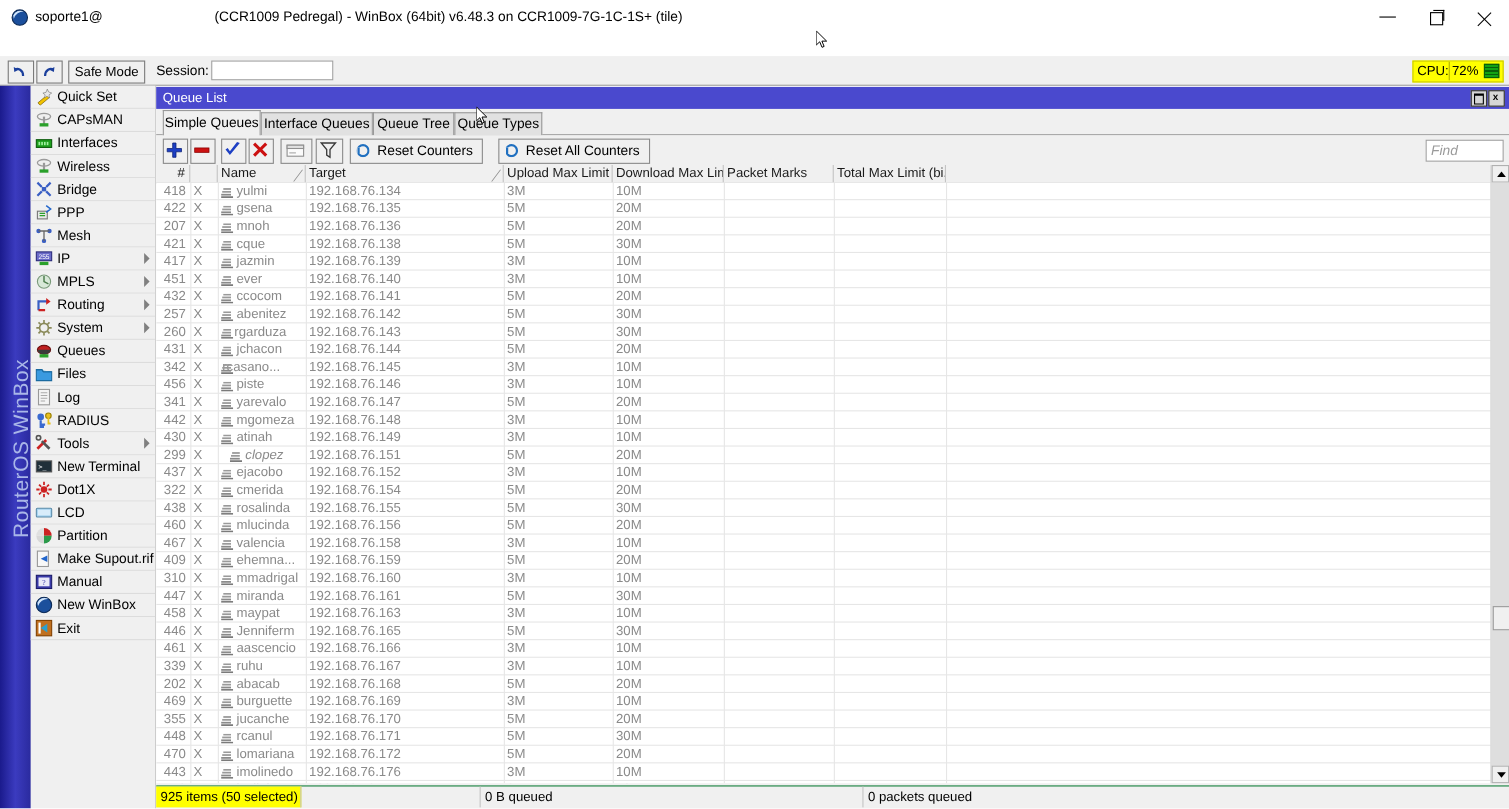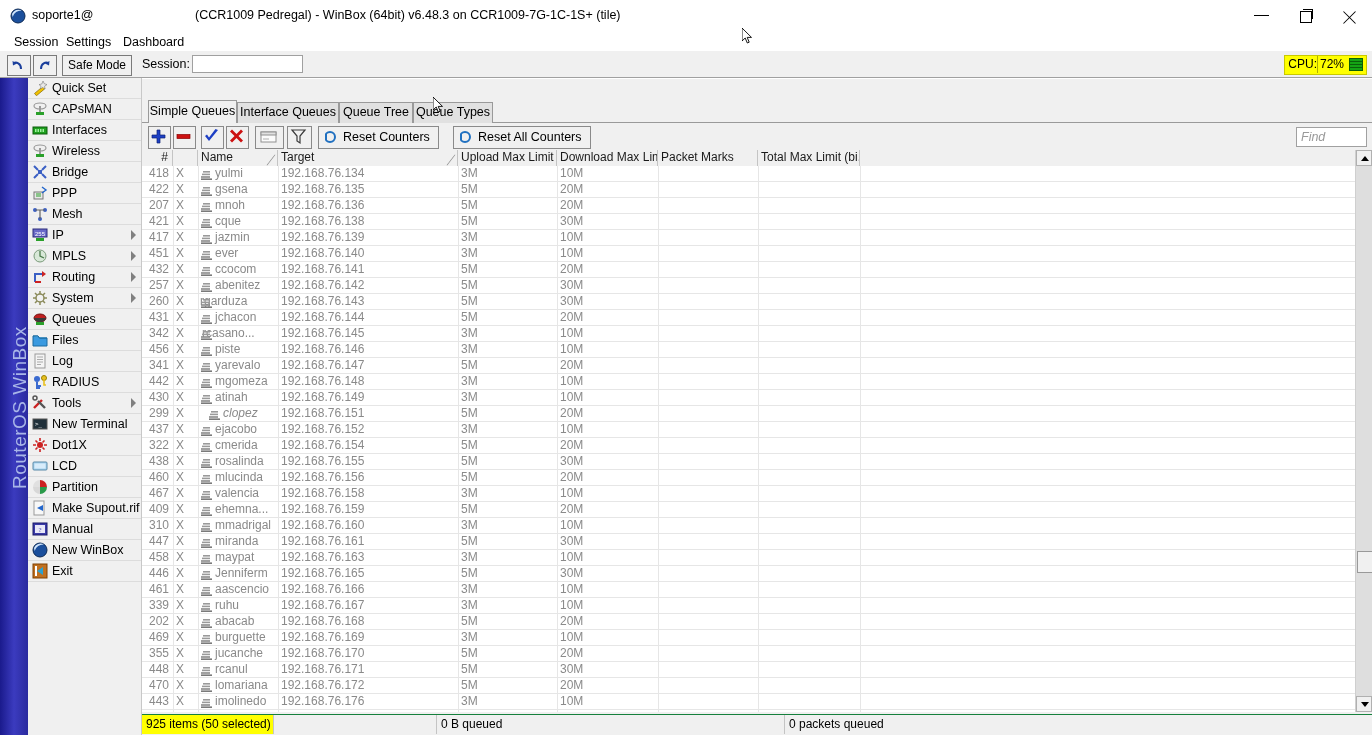--- a/index.html
+++ b/index.html
@@ -139,25 +139,20 @@
         <div class="glyph-min"></div>
       </div>
     <div class="wbtn" id="btn-max">
         <div class="glyph-max"></div>
       </div>
     <div class="wbtn" id="btn-close">
         <div class="glyph-x"></div>
       </div>
   </div>
 
-  <div class="menubar" id="menubar">
-      <div class="menu-item" style="left: 8px;">Session</div>
-      <div class="menu-item" style="left: 60px;">Settings</div>
-      <div class="menu-item" style="left: 117px;">Dashboard</div>
-    </div>
 
   <div class="toolbar">
     <div class="tbtn" id="undo-btn">
       <svg class="arrow-svg" width="14" height="14" viewBox="0 0 14 14">
         <path d="M10 11 C10 5, 5 4, 3 5" stroke="#1b3f9c" stroke-width="2" fill="none"></path>
         <path d="M1.5 3 L2 7.5 L6 5.5 Z" fill="#1b3f9c"></path>
       </svg>
     </div>
     <div class="tbtn" id="redo-btn">
       <svg class="arrow-svg" width="14" height="14" viewBox="0 0 14 14">
@@ -377,20 +372,29 @@
           <rect x="1" y="1" width="14" height="14" fill="#c07020" stroke="#804000"></rect>
           <path d="M11 4 L5 8 L11 12 Z" fill="#2aa0d0"></path>
           <rect x="3" y="3" width="2" height="10" fill="#fff"></rect>
         </svg>
         <div class="side-lbl">Exit</div>
       </div>
     </div>
 
   <div class="qwin">
 
+    <div class="qtitle">
+      <div class="qtitle-text">Queue List</div>
+      <div class="qt-btn" id="qt-restore">
+          <div class="qt-restore-g"></div>
+        </div>
+      <div class="qt-btn" id="qt-close">
+          <div class="qt-close-g">x</div>
+        </div>
+    </div>
 
     <div class="tabs" id="qtabs">
         <div class="tab active" style="left: 6px; width: 87px;">Simple Queues</div>
         <div class="tab" style="left: 95px; width: 100px;">Interface Queues</div>
         <div class="tab" style="left: 197px; width: 72px;">Queue Tree</div>
         <div class="tab" style="left: 271px; width: 78px;">Queue Types</div>
       </div>
 
     <div class="qtoolbar">
       <div class="qbtn" style="left:6px;width:21px;">
@@ -582,21 +586,21 @@
                 </svg></span><span>abenitez</span></div>
             <div class="cell" style="left: 136px; width: 180px;">192.168.76.142</div>
             <div class="cell" style="left: 316px; width: 99px;">5M</div>
             <div class="cell" style="left: 415px; width: 101px;">30M</div>
             <div class="cell" style="left: 516px; width: 100px;"></div>
             <div class="cell" style="left: 616px; width: 102px;"></div>
           </div>
           <div class="trow">
             <div class="cell c-idx" style="left: 0px; width: 31px;">260</div>
             <div class="cell" style="left: 31px; width: 25px;">X</div>
-            <div class="cell" style="left: 56px; width: 80px; padding-left: 2px;"><span class="qicon"><svg viewBox="0 0 11 9">
+            <div class="cell" style="left: 56px; width: 80px; padding-left: 15px;"><span class="qicon"><svg viewBox="0 0 11 9">
                   <rect x="2" y="0" width="7" height="1.6" fill="#9a9a9a"></rect>
                   <rect x="1" y="2.6" width="8" height="1.6" fill="#9a9a9a"></rect>
                   <rect x="0" y="5.2" width="9" height="1.6" fill="#8a8a8a"></rect>
                   <rect x="0" y="7.4" width="11" height="1.6" fill="#7a7a7a"></rect>
                 </svg></span><span>rgarduza</span></div>
             <div class="cell" style="left: 136px; width: 180px;">192.168.76.143</div>
             <div class="cell" style="left: 316px; width: 99px;">5M</div>
             <div class="cell" style="left: 415px; width: 101px;">30M</div>
             <div class="cell" style="left: 516px; width: 100px;"></div>
             <div class="cell" style="left: 616px; width: 102px;"></div>

